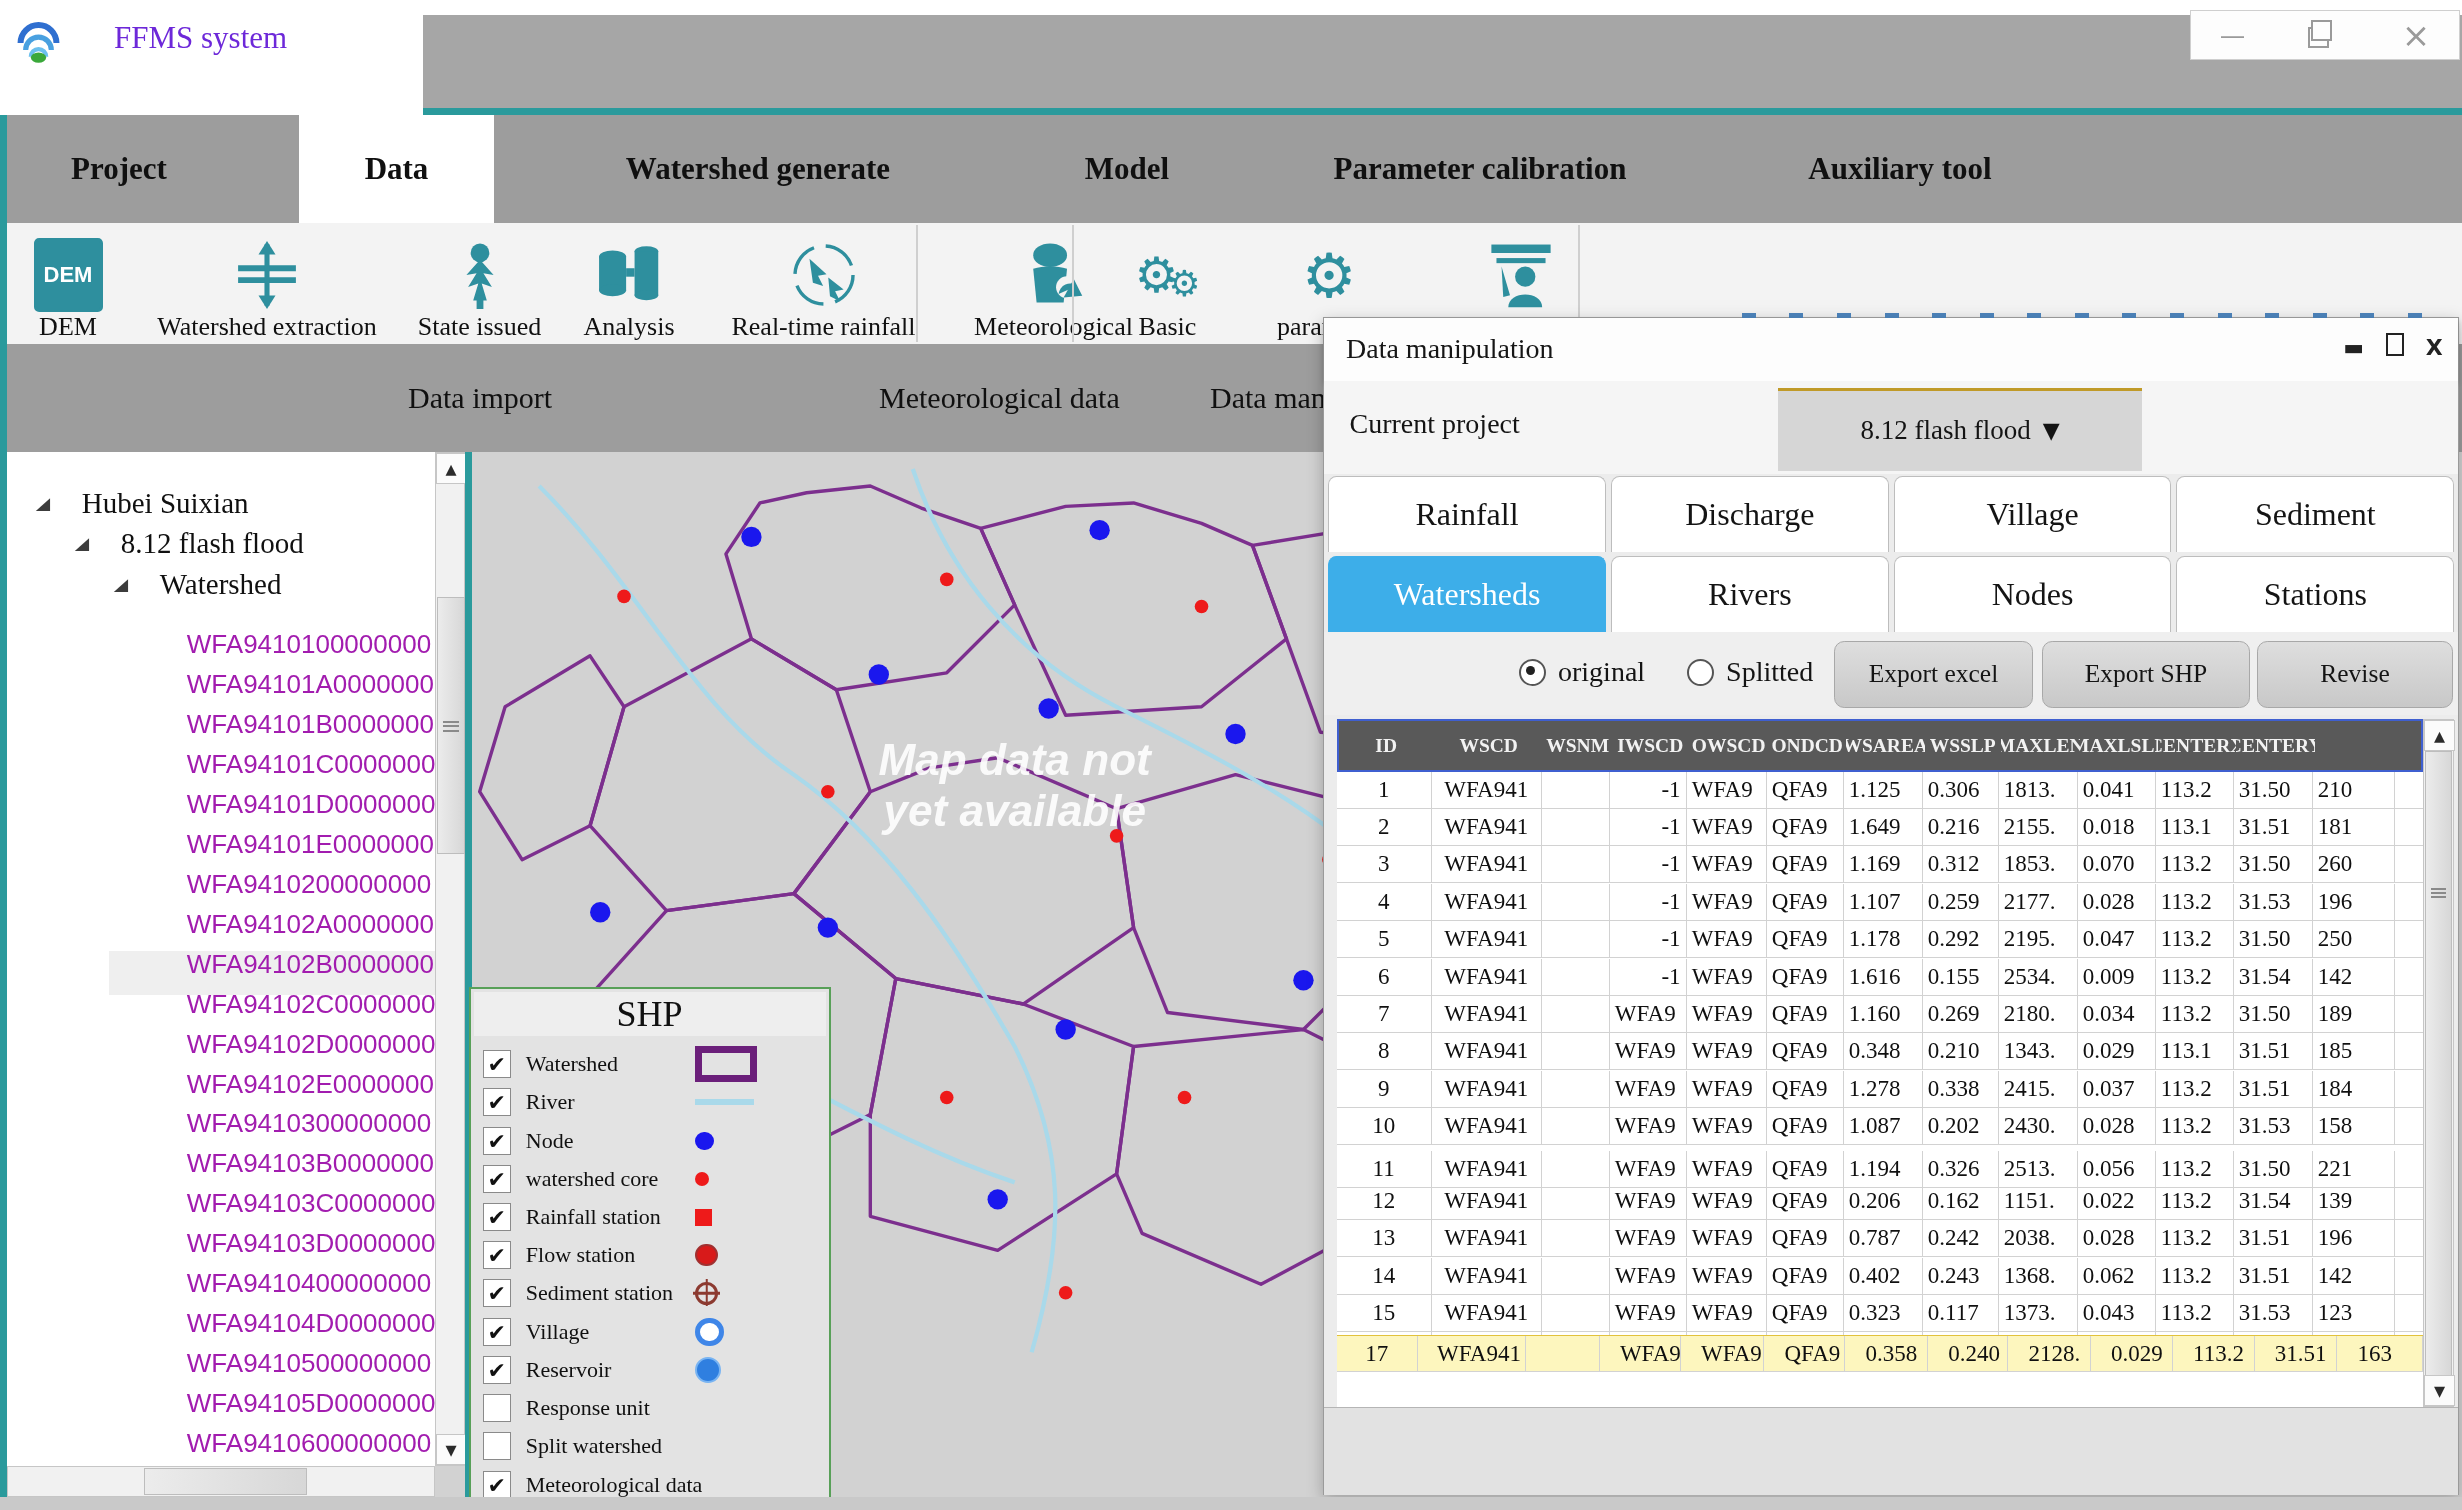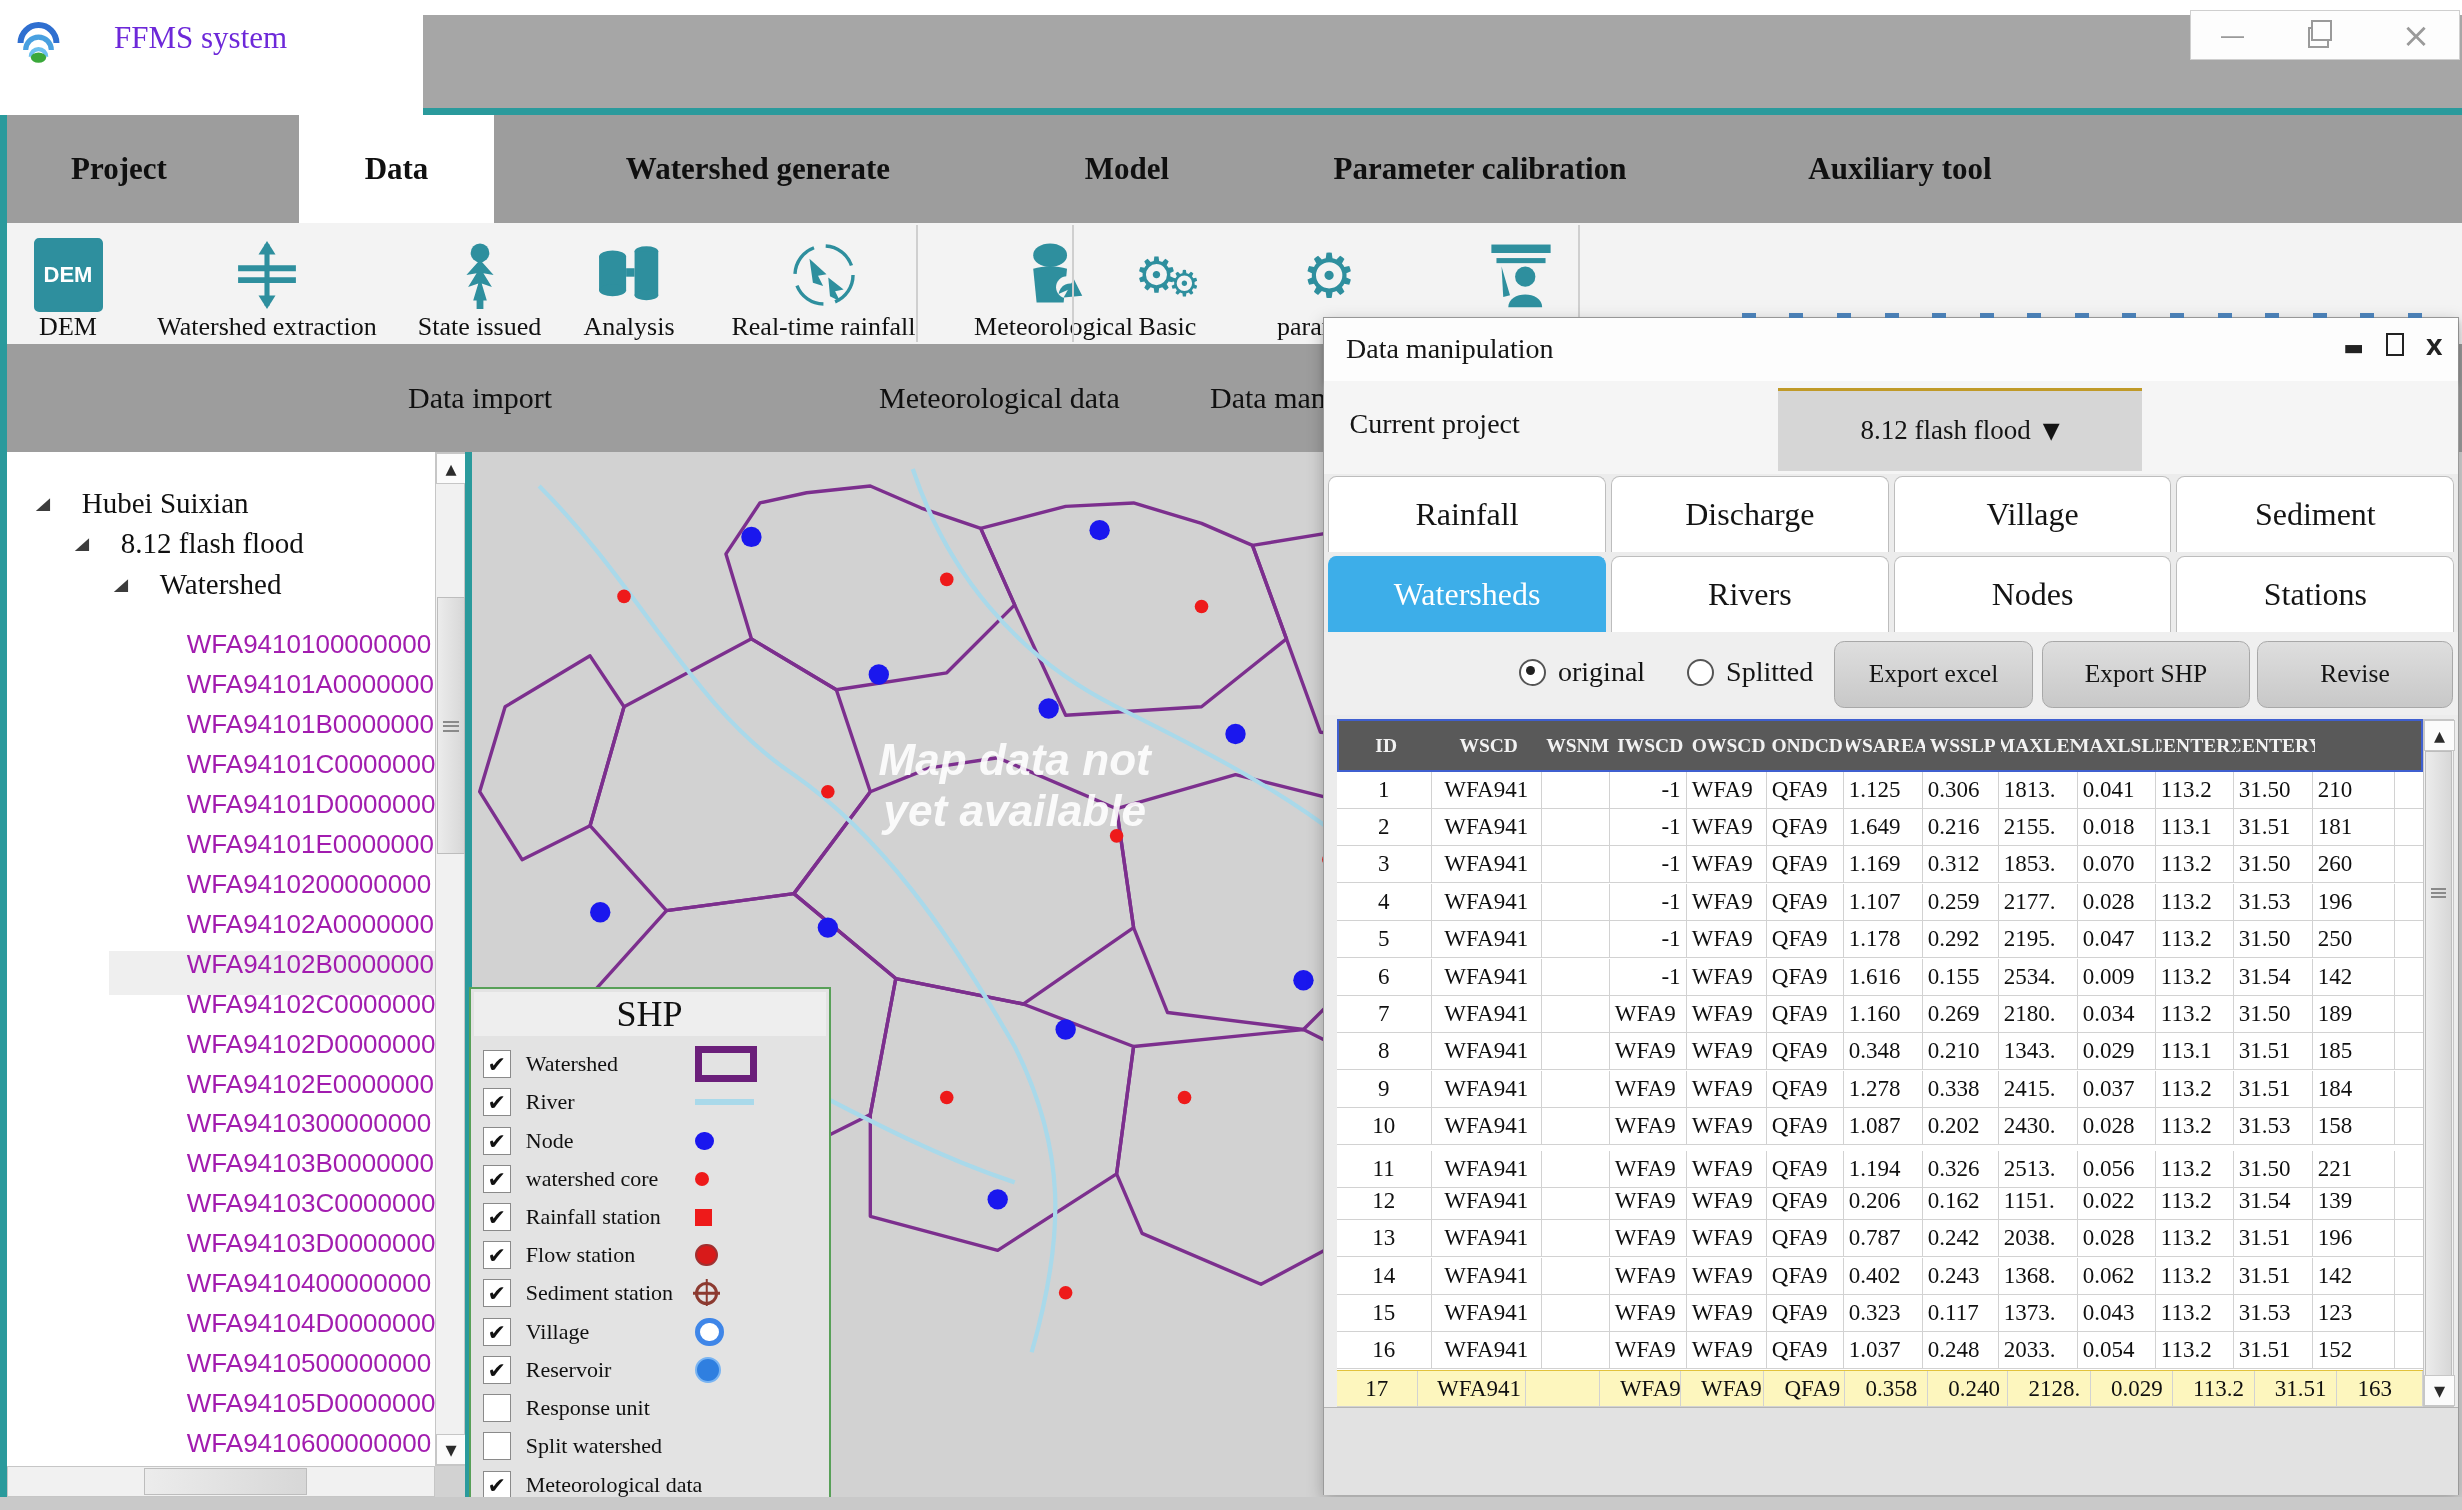--- a/index.html
+++ b/index.html
@@ -820,21 +820,21 @@
             <div class="td" style="width: 80px;">WFA9</div>
             <div class="td" style="width: 77px;">QFA9</div>
             <div class="td" style="width: 79px; justify-content: flex-start;">1.037</div>
             <div class="td" style="width: 76px; justify-content: flex-start;">0.248</div>
             <div class="td" style="width: 79px; justify-content: flex-start;">2033.</div>
             <div class="td" style="width: 78px; justify-content: flex-start;">0.054</div>
             <div class="td" style="width: 78px; justify-content: flex-start;">113.2</div>
             <div class="td" style="width: 79px; justify-content: flex-start;">31.51</div>
             <div class="td" style="width: 82px; justify-content: flex-start;">152</div>
           </div>
-          <div class="tr selected" style="top: 651px; gap: 15px;">
+          <div class="tr selected" style="top: 616px; gap: 15px;">
             <div class="td center" style="width: 95px;">17</div>
             <div class="td center" style="width: 110px;">WFA941</div>
             <div class="td" style="width: 68px;"></div>
             <div class="td" style="width: 77px;">WFA9</div>
             <div class="td" style="width: 80px;">WFA9</div>
             <div class="td" style="width: 77px;">QFA9</div>
             <div class="td" style="width: 79px; justify-content: flex-start;">0.358</div>
             <div class="td" style="width: 76px; justify-content: flex-start;">0.240</div>
             <div class="td" style="width: 79px; justify-content: flex-start;">2128.</div>
             <div class="td" style="width: 78px; justify-content: flex-start;">0.029</div>

